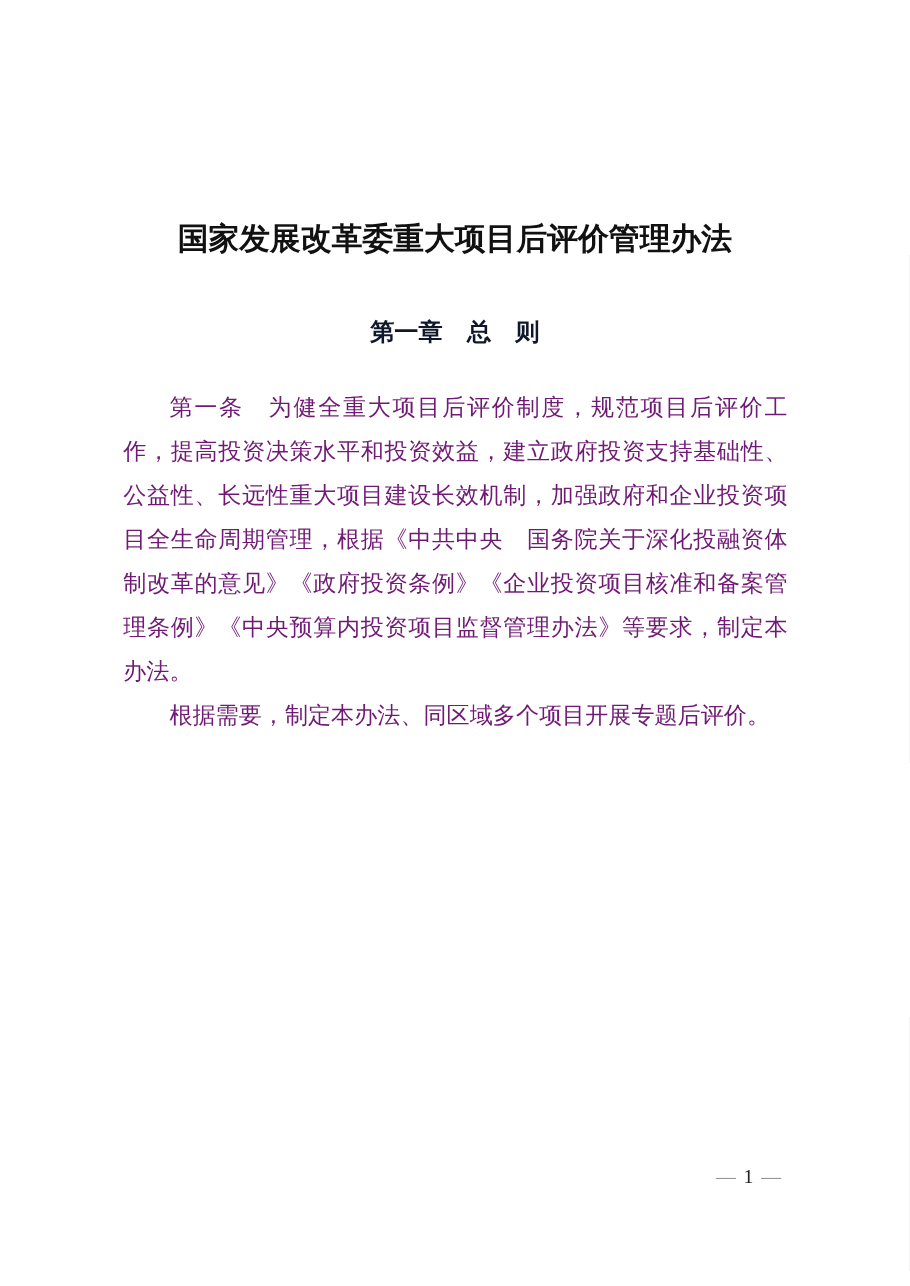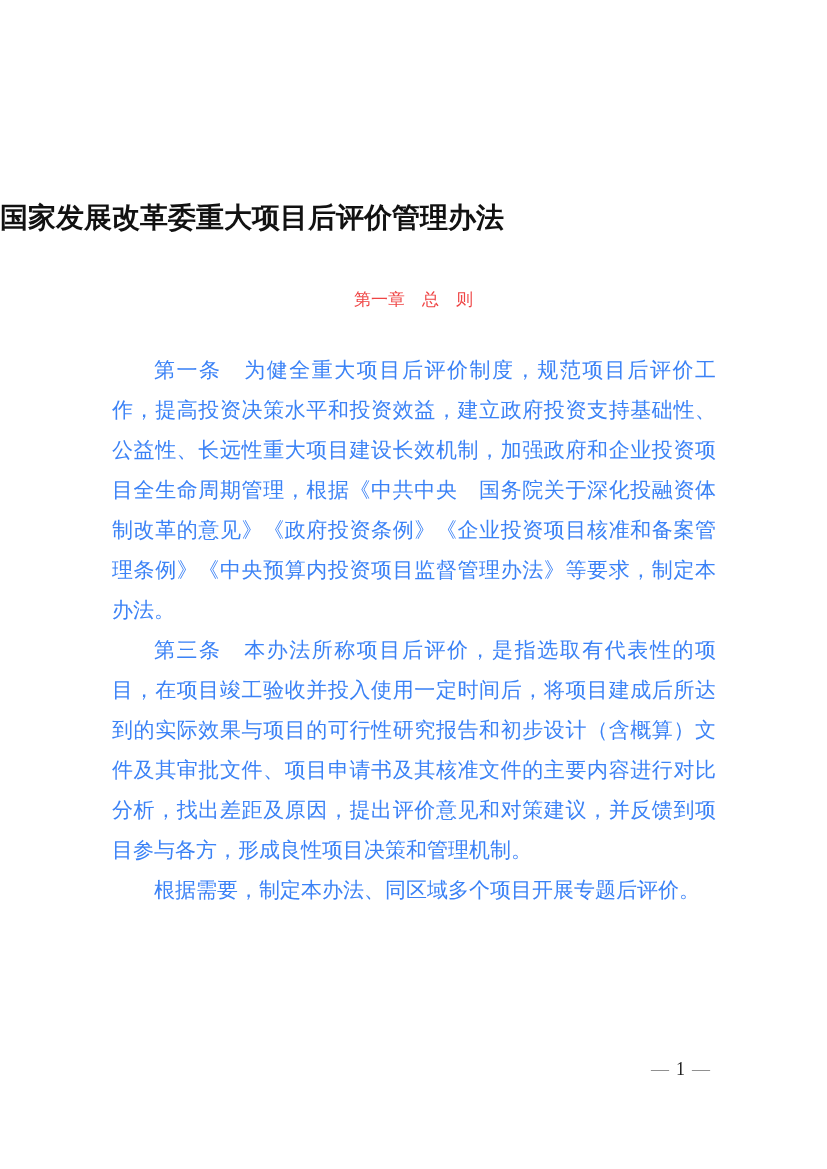--- a/index.html
+++ b/index.html
@@ -14,50 +14,51 @@
     margin: 0 auto;
     background: #ffffff;
     overflow: hidden;
     color: #1c1c1c;
   }
   .doc-title {
     position: absolute;
     top: 181px;
     left: 0;
     width: 100%;
+    text-align: center;
     font-family: "Liberation Serif", "DejaVu Serif", serif;
     font-weight: 700;
     font-size: 28px;
     line-height: 36px;
     letter-spacing: 0px;
     color: #111111;
     white-space: nowrap;
   }
   .chapter-heading {
     position: absolute;
     top: 271px;
     left: 0;
     width: 100%;
     text-align: center;
     font-family: "DejaVu Sans", "Liberation Sans", sans-serif;
-    font-weight: 400;
-    font-size: 17px;
+    font-weight: 700;
+    font-size: 22px;
     line-height: 28px;
-    color: #ef4444;
+    color: #0f172a;
     white-space: nowrap;
   }
   .body-text {
     position: absolute;
     top: 350px;
     left: 112px;
     width: 604px;
     font-family: "Liberation Serif", "DejaVu Serif", serif;
     font-size: 21px;
     line-height: 40px;
-    color: #3b82f6;
+    color: #701a75;
   }
   .body-text p {
     margin: 0;
     text-indent: 2em;
     text-align: justify;
     text-justify: inter-character;
   }
   .footer {
     position: absolute;
     top: 1057px;
@@ -77,21 +78,20 @@
 <body>
 
 <div class="page">
 
   <h1 class="doc-title">国家发展改革委重大项目后评价管理办法</h1>
 
   <h2 class="chapter-heading">第一章　总　则</h2>
 
   <div class="body-text">
     <p>第一条　为健全重大项目后评价制度，规范项目后评价工作，提高投资决策水平和投资效益，建立政府投资支持基础性、公益性、长远性重大项目建设长效机制，加强政府和企业投资项目全生命周期管理，根据《中共中央　国务院关于深化投融资体制改革的意见》《政府投资条例》《企业投资项目核准和备案管理条例》《中央预算内投资项目监督管理办法》等要求，制定本办法。</p>
-    <p>第三条　本办法所称项目后评价，是指选取有代表性的项目，在项目竣工验收并投入使用一定时间后，将项目建成后所达到的实际效果与项目的可行性研究报告和初步设计（含概算）文件及其审批文件、项目申请书及其核准文件的主要内容进行对比分析，找出差距及原因，提出评价意见和对策建议，并反馈到项目参与各方，形成良性项目决策和管理机制。</p>
     <p>根据需要，制定本办法、同区域多个项目开展专题后评价。</p>
   </div>
 
   <div class="footer">
     <span class="dash">—</span><span>1</span><span class="dash">—</span>
   </div>
 
 </div>
 
 </body></html>

